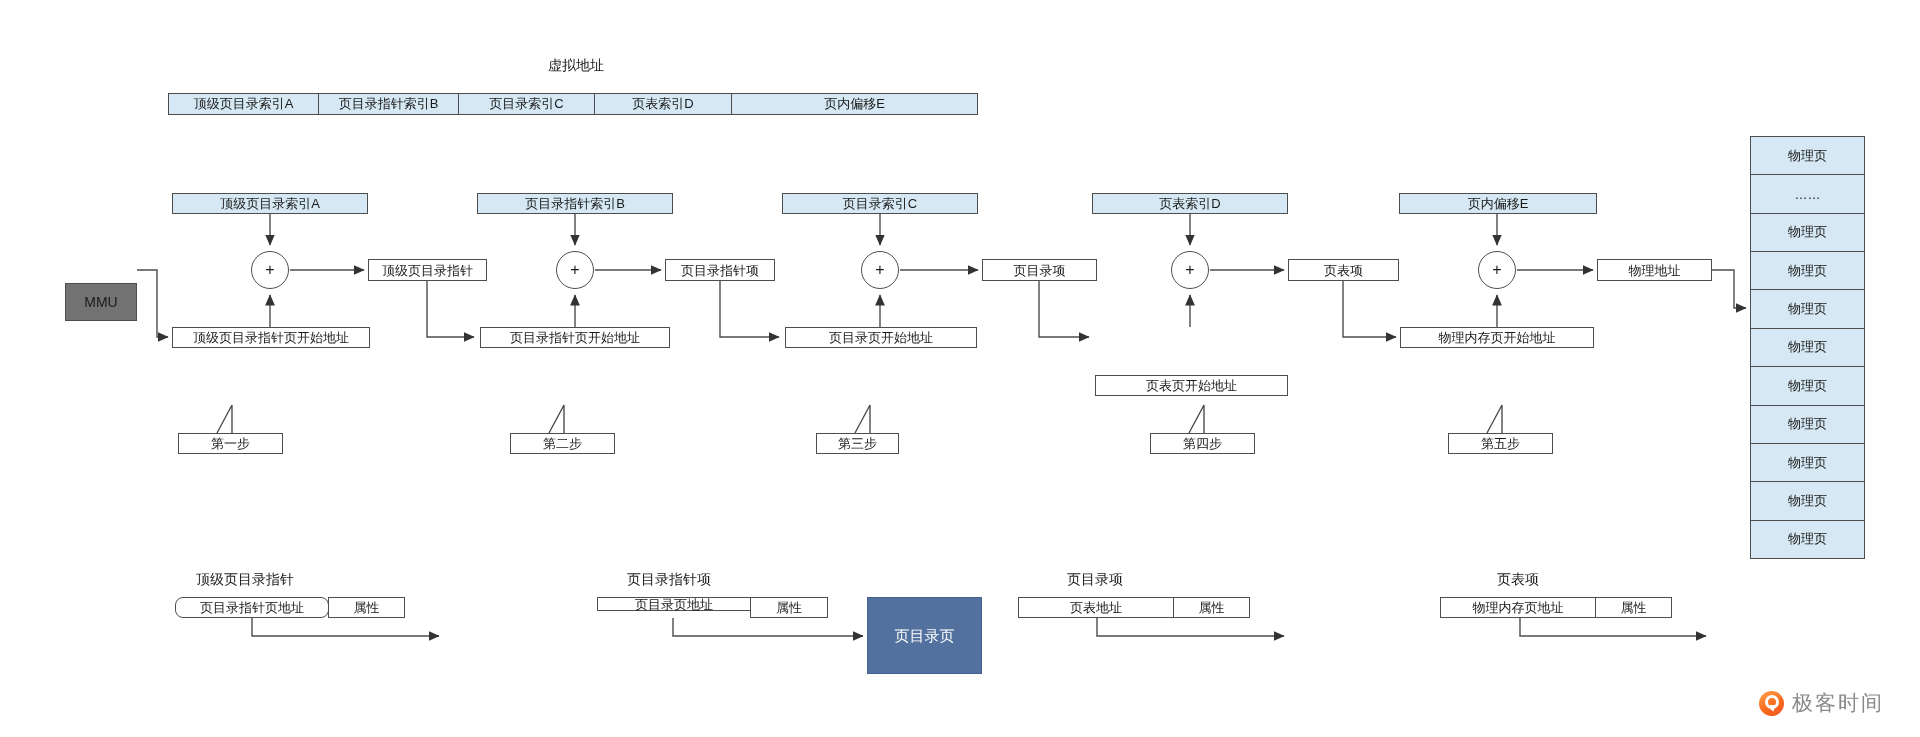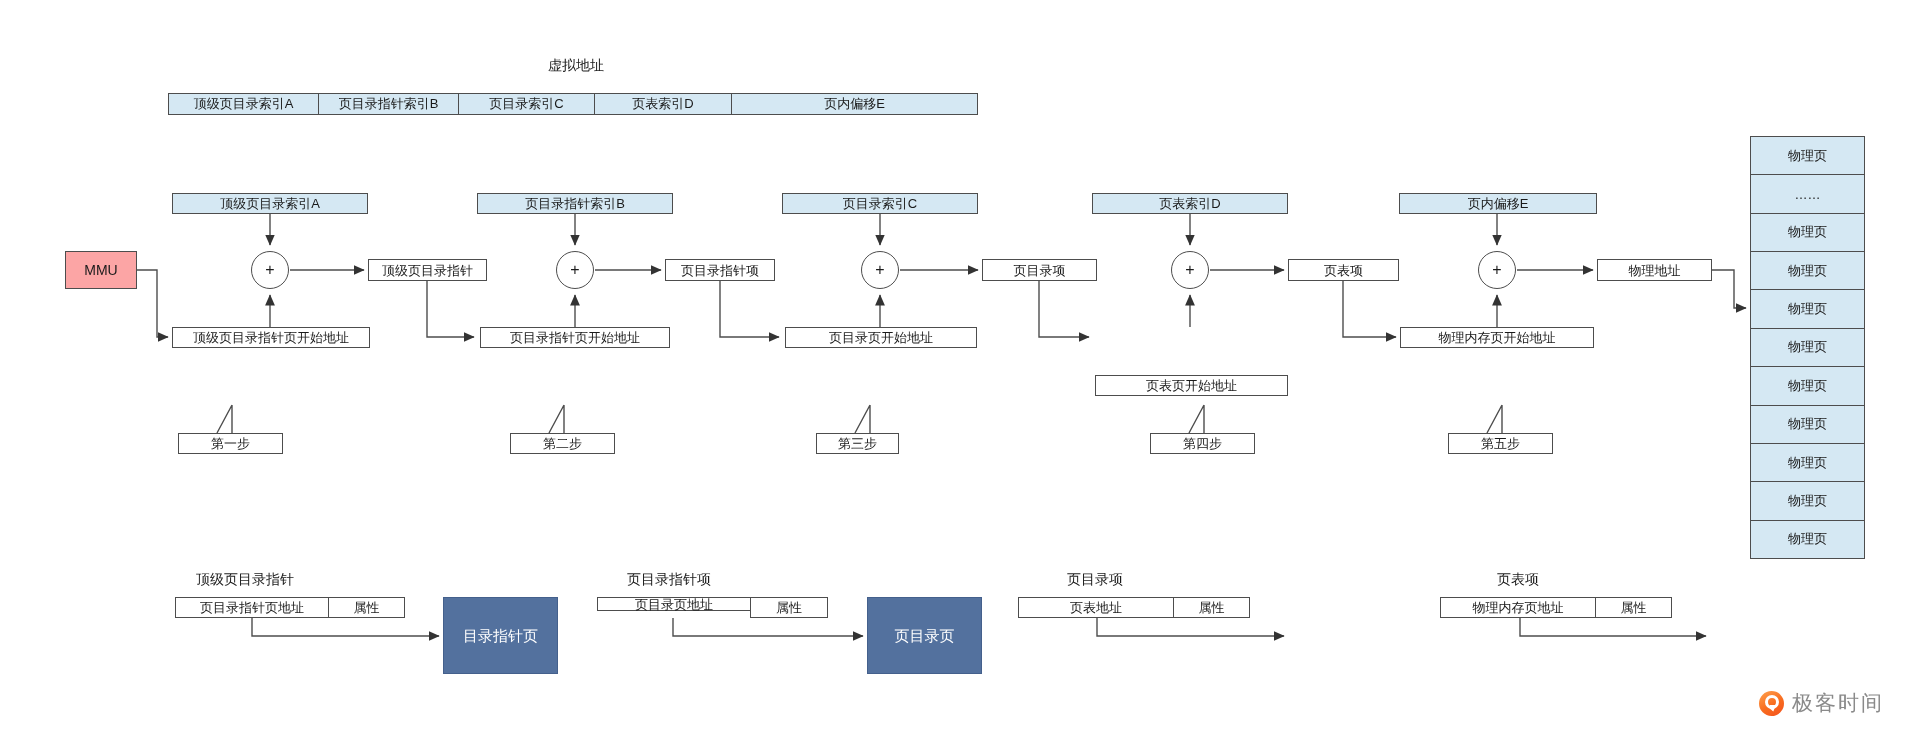--- a/index.html
+++ b/index.html
@@ -6,21 +6,21 @@
   #canvas{
     position:relative;width:1920px;height:737px;background:#ffffff;overflow:hidden;
     font-family:"Liberation Sans","DejaVu Sans",sans-serif;color:#1a1a1a;padding-left:43px;
   }
   .box{
     position:absolute;box-sizing:border-box;border:1px solid #4d4d4d;background:#ffffff;
     display:flex;align-items:center;justify-content:center;font-size:13px;line-height:1;
     white-space:nowrap;
   }
   .lightblue{background:#d5e8f3;}
-  .pink{background:#fca5a5;font-size:14px;}
+  .pink{background:#737373;font-size:14px;margin-top:32px;}
   .circle{border-radius:50%;font-size:16px;font-weight:400;}
   .bigblue{background:#53719e;color:#ffffff;font-size:15px;border:1px solid #44608c;}
   .titletext{position:absolute;font-size:14px;display:flex;align-items:center;justify-content:center;white-space:nowrap;}
   .lefttext{position:absolute;font-size:14px;white-space:nowrap;}
   .bar{position:absolute;display:flex;border:1px solid #4d4d4d;box-sizing:border-box;background:#d5e8f3;}
   .bar .seg{box-sizing:border-box;display:flex;align-items:center;justify-content:center;font-size:13px;white-space:nowrap;}
   .bar .seg + .seg{border-left:1px solid #4d4d4d;}
   .pcol{position:absolute;display:flex;flex-direction:column;border:1px solid #4d4d4d;box-sizing:border-box;background:#d5e8f3;}
   .pcol .prow{flex:1;display:flex;align-items:center;justify-content:center;font-size:13px;box-sizing:border-box;}
   .pcol .prow + .prow{border-top:1px solid #4d4d4d;}
@@ -144,23 +144,22 @@
     <div class="prow">物理页</div>
     <div class="prow">物理页</div>
     <div class="prow">物理页</div>
     <div class="prow">物理页</div>
     <div class="prow">物理页</div>
     <div class="prow">物理页</div>
     <div class="prow">物理页</div>
   </div>
 
   <div class="lefttext" style="left:196px;top:571px;">顶级页目录指针</div>
-  <div class="box" style="left:175px;top:597px;width:154px;height:21px;">页目录指针页地址</div>
+  <div class="box" style="left:175px;top:597px;width:154px;height:21px;border-radius:8px;">页目录指针页地址</div>
   <div class="box" style="left:328px;top:597px;width:77px;height:21px;">属性</div>
-  <div class="box bigblue" style="left:443px;top:597px;width:115px;height:77px;">目录指针页</div>
 
   <div class="lefttext" style="left:627px;top:571px;">页目录指针项</div>
   <div class="box" style="left:597px;top:597px;width:154px;height:14px;">页目录页地址</div>
   <div class="box" style="left:750px;top:597px;width:78px;height:21px;">属性</div>
   <div class="box bigblue" style="left:867px;top:597px;width:115px;height:77px;">页目录页</div>
 
   <div class="lefttext" style="left:1067px;top:571px;">页目录项</div>
   <div class="box" style="left:1018px;top:597px;width:156px;height:21px;">页表地址</div>
   <div class="box" style="left:1173px;top:597px;width:77px;height:21px;">属性</div>
 

